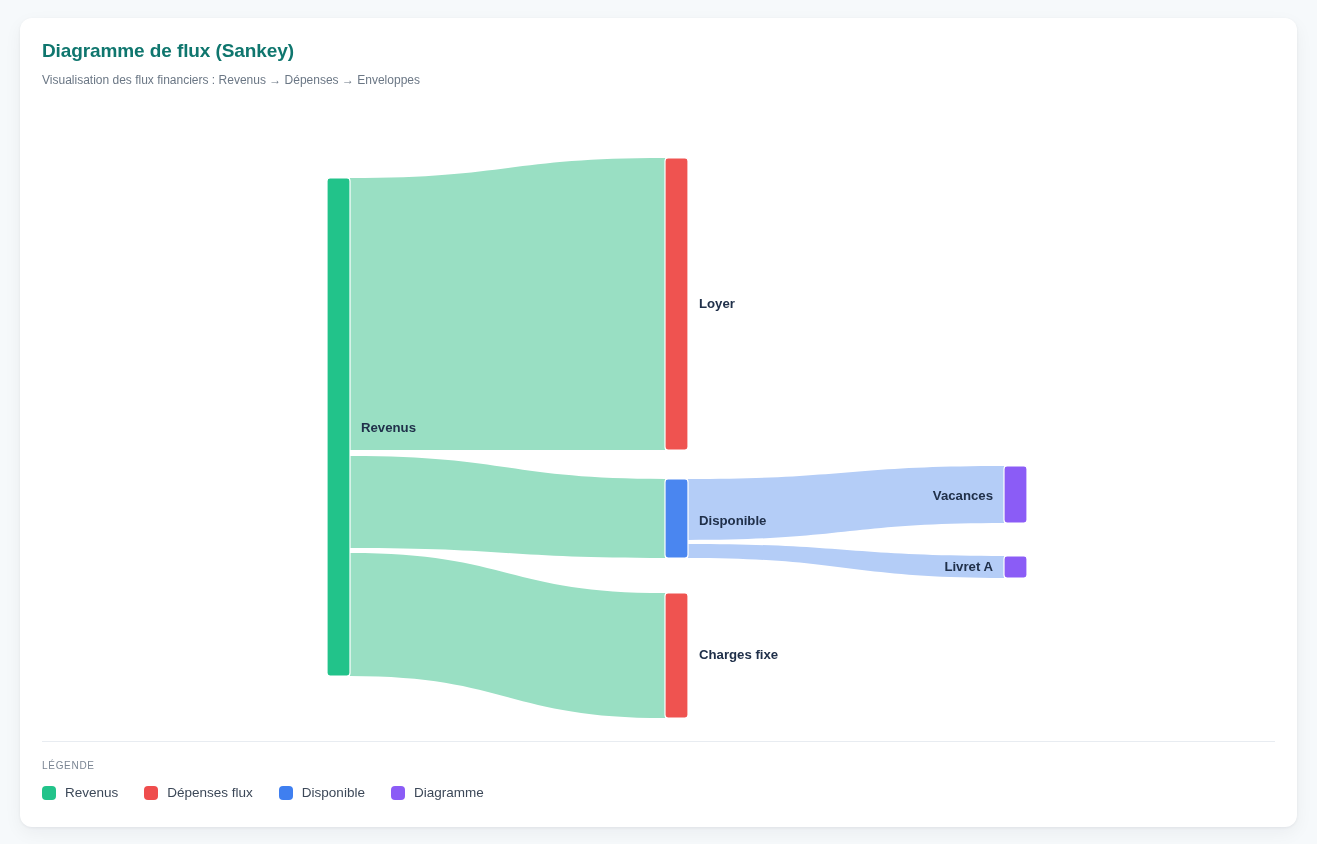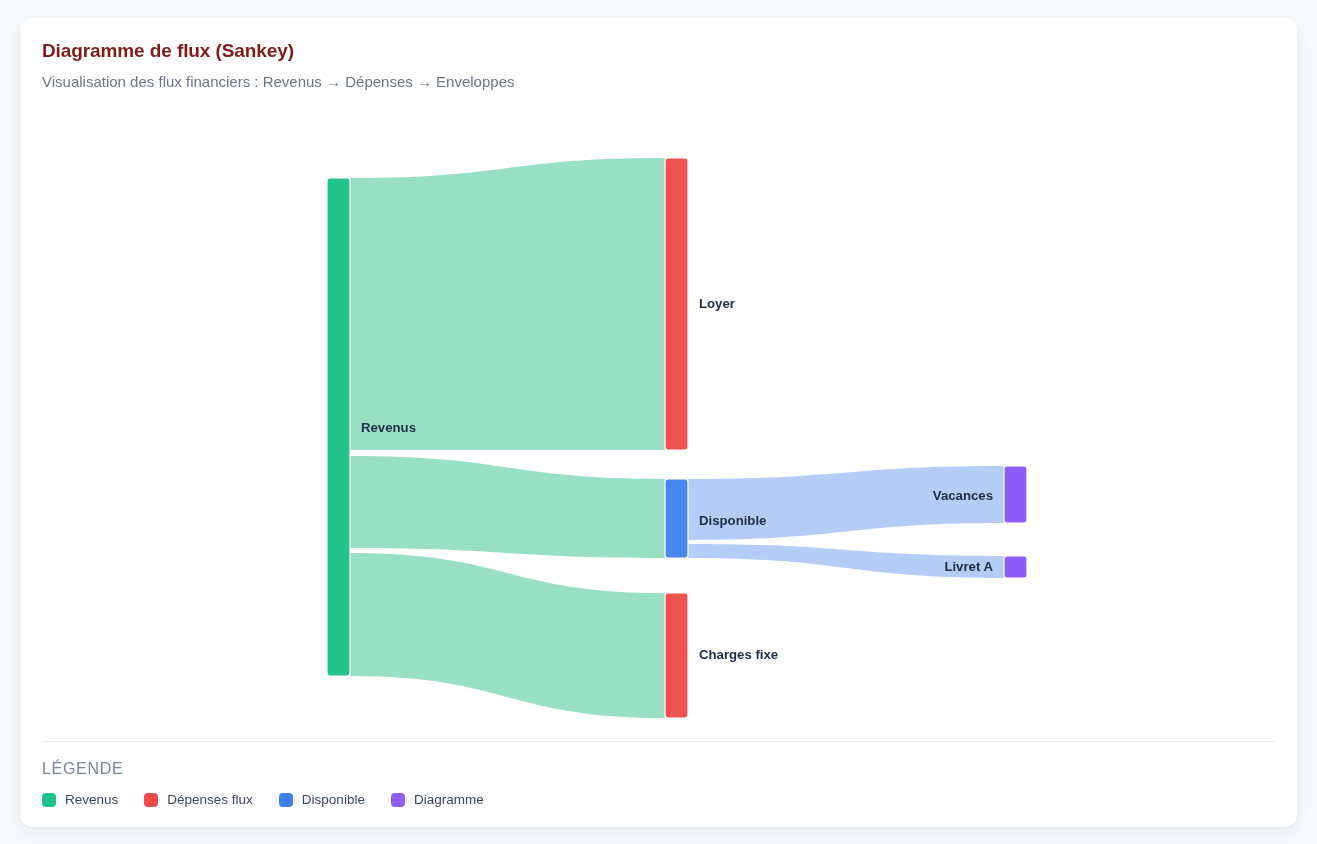--- a/index.html
+++ b/index.html
@@ -12,44 +12,44 @@
   #card {
     position: absolute;
     left: 20px; top: 18px;
     width: 1277px; height: 809px;
     background: #ffffff;
     border-radius: 12px;
     box-shadow: 0 1px 3px rgba(16,24,40,0.06), 0 6px 18px rgba(16,24,40,0.05);
   }
   #header { position: absolute; left: 22px; top: 22px; }
   #chart-title {
-    font-size: 19px; font-weight: bold; color: #7f1d1d;
+    font-size: 19px; font-weight: bold; color: #0f766e;
     letter-spacing: -0.1px;
   }
   #chart-subtitle {
-    font-size: 15px; color: #6b7785; margin-top: 11px;
+    font-size: 12px; color: #6b7785; margin-top: 11px;
   }
   #plot {
     position: absolute; left: 0; top: 100px;
     width: 1277px; height: 620px;
   }
   #plot svg { display: block; }
   .node-rect { stroke: #ffffff; stroke-width: 1.2; }
   .flow-link { stroke: none; }
   .node-label {
     font-family: "Liberation Sans", sans-serif;
     font-size: 13.2px; font-weight: bold; fill: #20304a;
   }
   #divider {
     position: absolute; left: 22px; top: 723px;
     width: 1233px; height: 1px; background: #e8ecf1;
   }
   #legend { position: absolute; left: 22px; top: 742px; }
   #legend-title {
-    font-size: 16px; letter-spacing: 0.7px;
+    font-size: 10px; letter-spacing: 0.7px;
     color: #7a8593; font-weight: normal;
   }
   #legend-items {
     display: flex; align-items: center; gap: 26px; margin-top: 14px;
   }
   .legend-item { display: flex; align-items: center; gap: 9px; }
   .legend-swatch {
     width: 14px; height: 14px; border-radius: 4px; flex: none;
   }
   .legend-label { font-size: 13.5px; color: #3c4858; }

